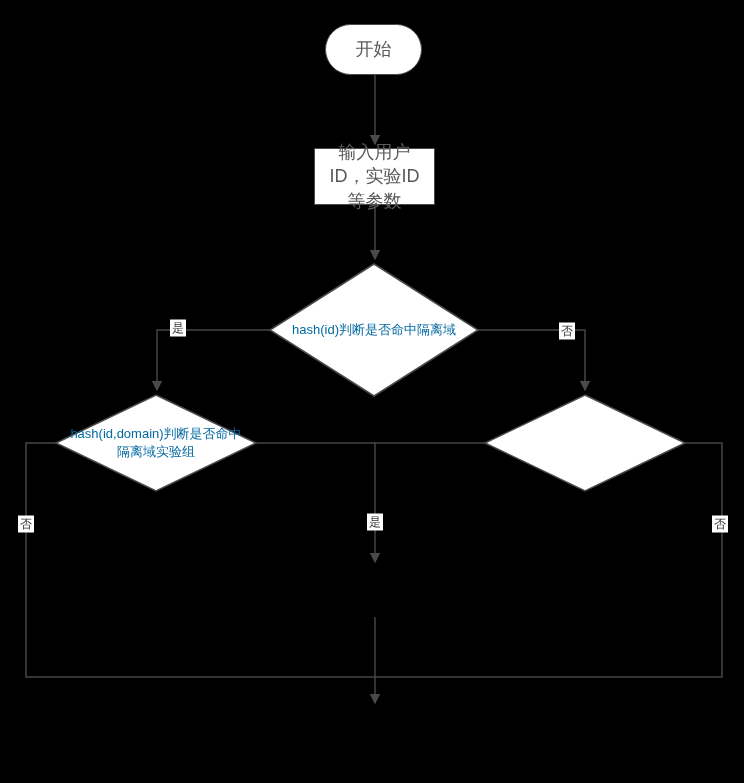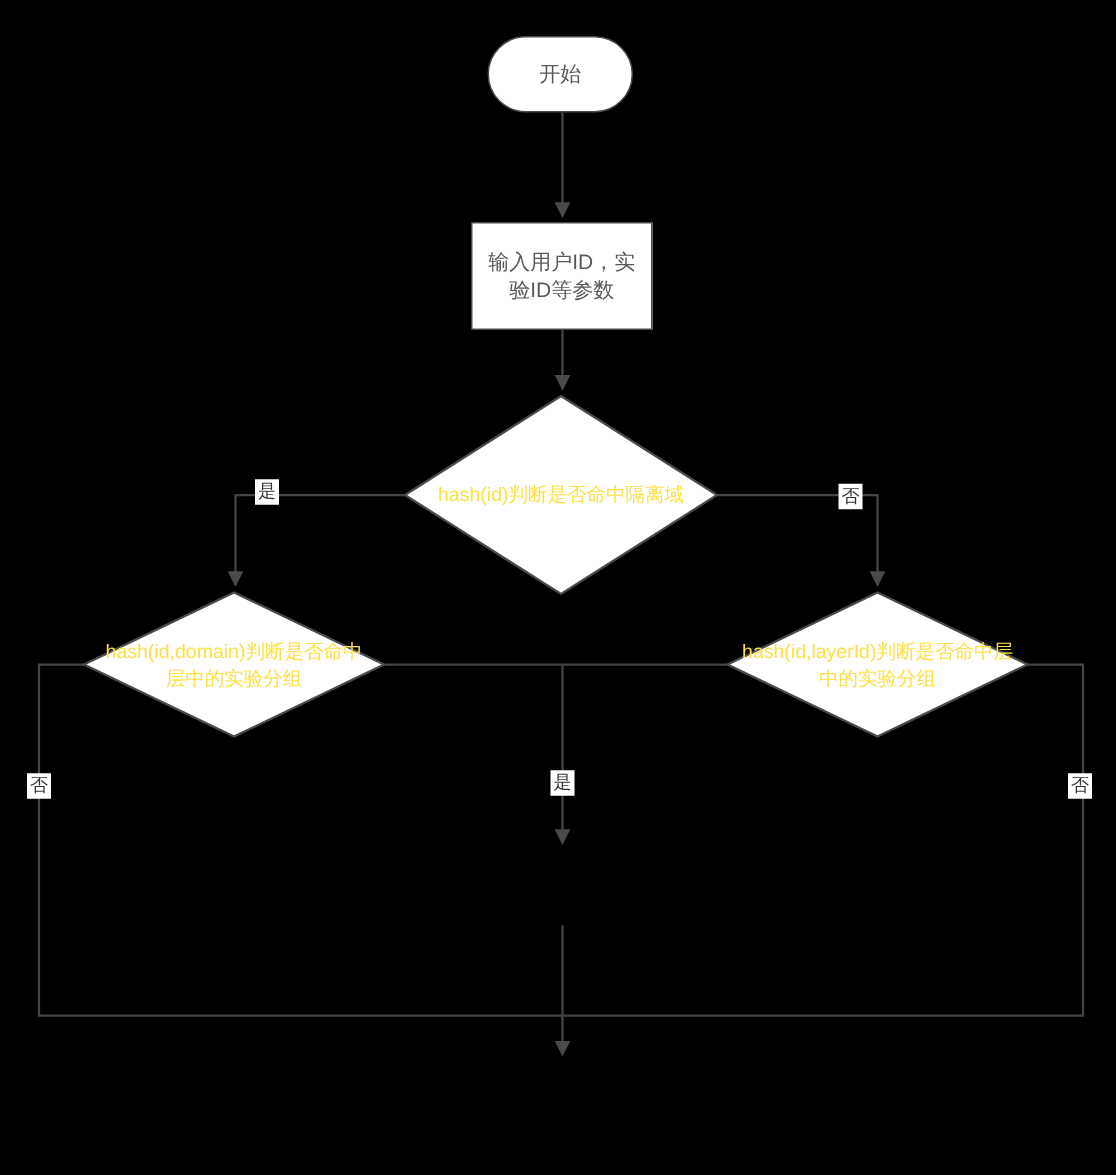--- a/index.html
+++ b/index.html
@@ -7,27 +7,27 @@
     position:relative;width:744px;height:783px;background:#000000;
     font-family:"Liberation Sans","DejaVu Sans",sans-serif;
     overflow:hidden;
   }
   .edges{position:absolute;left:0;top:0;width:744px;height:783px;}
   .edges path.edge{stroke:#454545;stroke-width:1.5;fill:none;}
   .edges polygon.shape{fill:#ffffff;stroke:#4a4a4a;stroke-width:1.5;}
   .node{
     position:absolute;background:#ffffff;border:1.5px solid #4a4a4a;
     display:flex;align-items:center;justify-content:center;
-    color:#595959;font-size:14px;line-height:1.35;text-align:center;
+    color:#595959;font-size:18px;line-height:1.35;text-align:center;
     box-sizing:border-box;
   }
   .terminator{border-radius:26px;}
   .diamond-label{
     position:absolute;transform:translate(-50%,-50%);
-    color:#fde047;font-size:13px;line-height:1.35;text-align:center;
+    color:#0369a1;font-size:13px;line-height:1.35;text-align:center;
   }
   .edge-label{
     position:absolute;transform:translate(-50%,-50%);
     background:#ffffff;color:#333333;font-size:12px;line-height:1.25;
     padding:1px 2px;text-align:center;
   }
 </style>
 </head>
 <body>
 
@@ -52,29 +52,28 @@
 
     <polygon class="shape" points="374,264 478,330 374,396 270,330"></polygon>
     <polygon class="shape" points="156,395 256,443 156,491 56,443"></polygon>
     <polygon class="shape" points="585,395 685,443 585,491 485,443"></polygon>
   </svg>
 
   <div class="node terminator" style="left:325px;top:24px;width:97px;height:51px;">
     <span>开始</span>
   </div>
 
-  <div class="node" style="left:314px;top:148px;width:121px;height:72px;padding:20px 8px;">
+  <div class="node" style="left:314px;top:148px;width:121px;height:57px;padding:20px 8px;">
     <span>输入用户ID，实验ID等参数</span>
   </div>
 
   <div class="diamond-label" style="left:374px;top:330px;width:200px;">hash(id)判断是否命中隔离域</div>
 
-  <div class="diamond-label" style="left:156px;top:443px;width:178px;">hash(id,domain)判断是否命中层中的实验分组</div>
+  <div class="diamond-label" style="left:156px;top:443px;width:178px;">hash(id,domain)判断是否命中隔离域实验组</div>
 
-  <div class="diamond-label" style="left:585px;top:443px;width:186px;">hash(id,layerId)判断是否命中层中的实验分组</div>
 
 
 
   <div class="edge-label" style="left:178px;top:328px;">是</div>
   <div class="edge-label" style="left:567px;top:331px;">否</div>
   <div class="edge-label" style="left:375px;top:522px;">是</div>
   <div class="edge-label" style="left:26px;top:524px;">否</div>
   <div class="edge-label" style="left:720px;top:524px;">否</div>
 
 </div>

